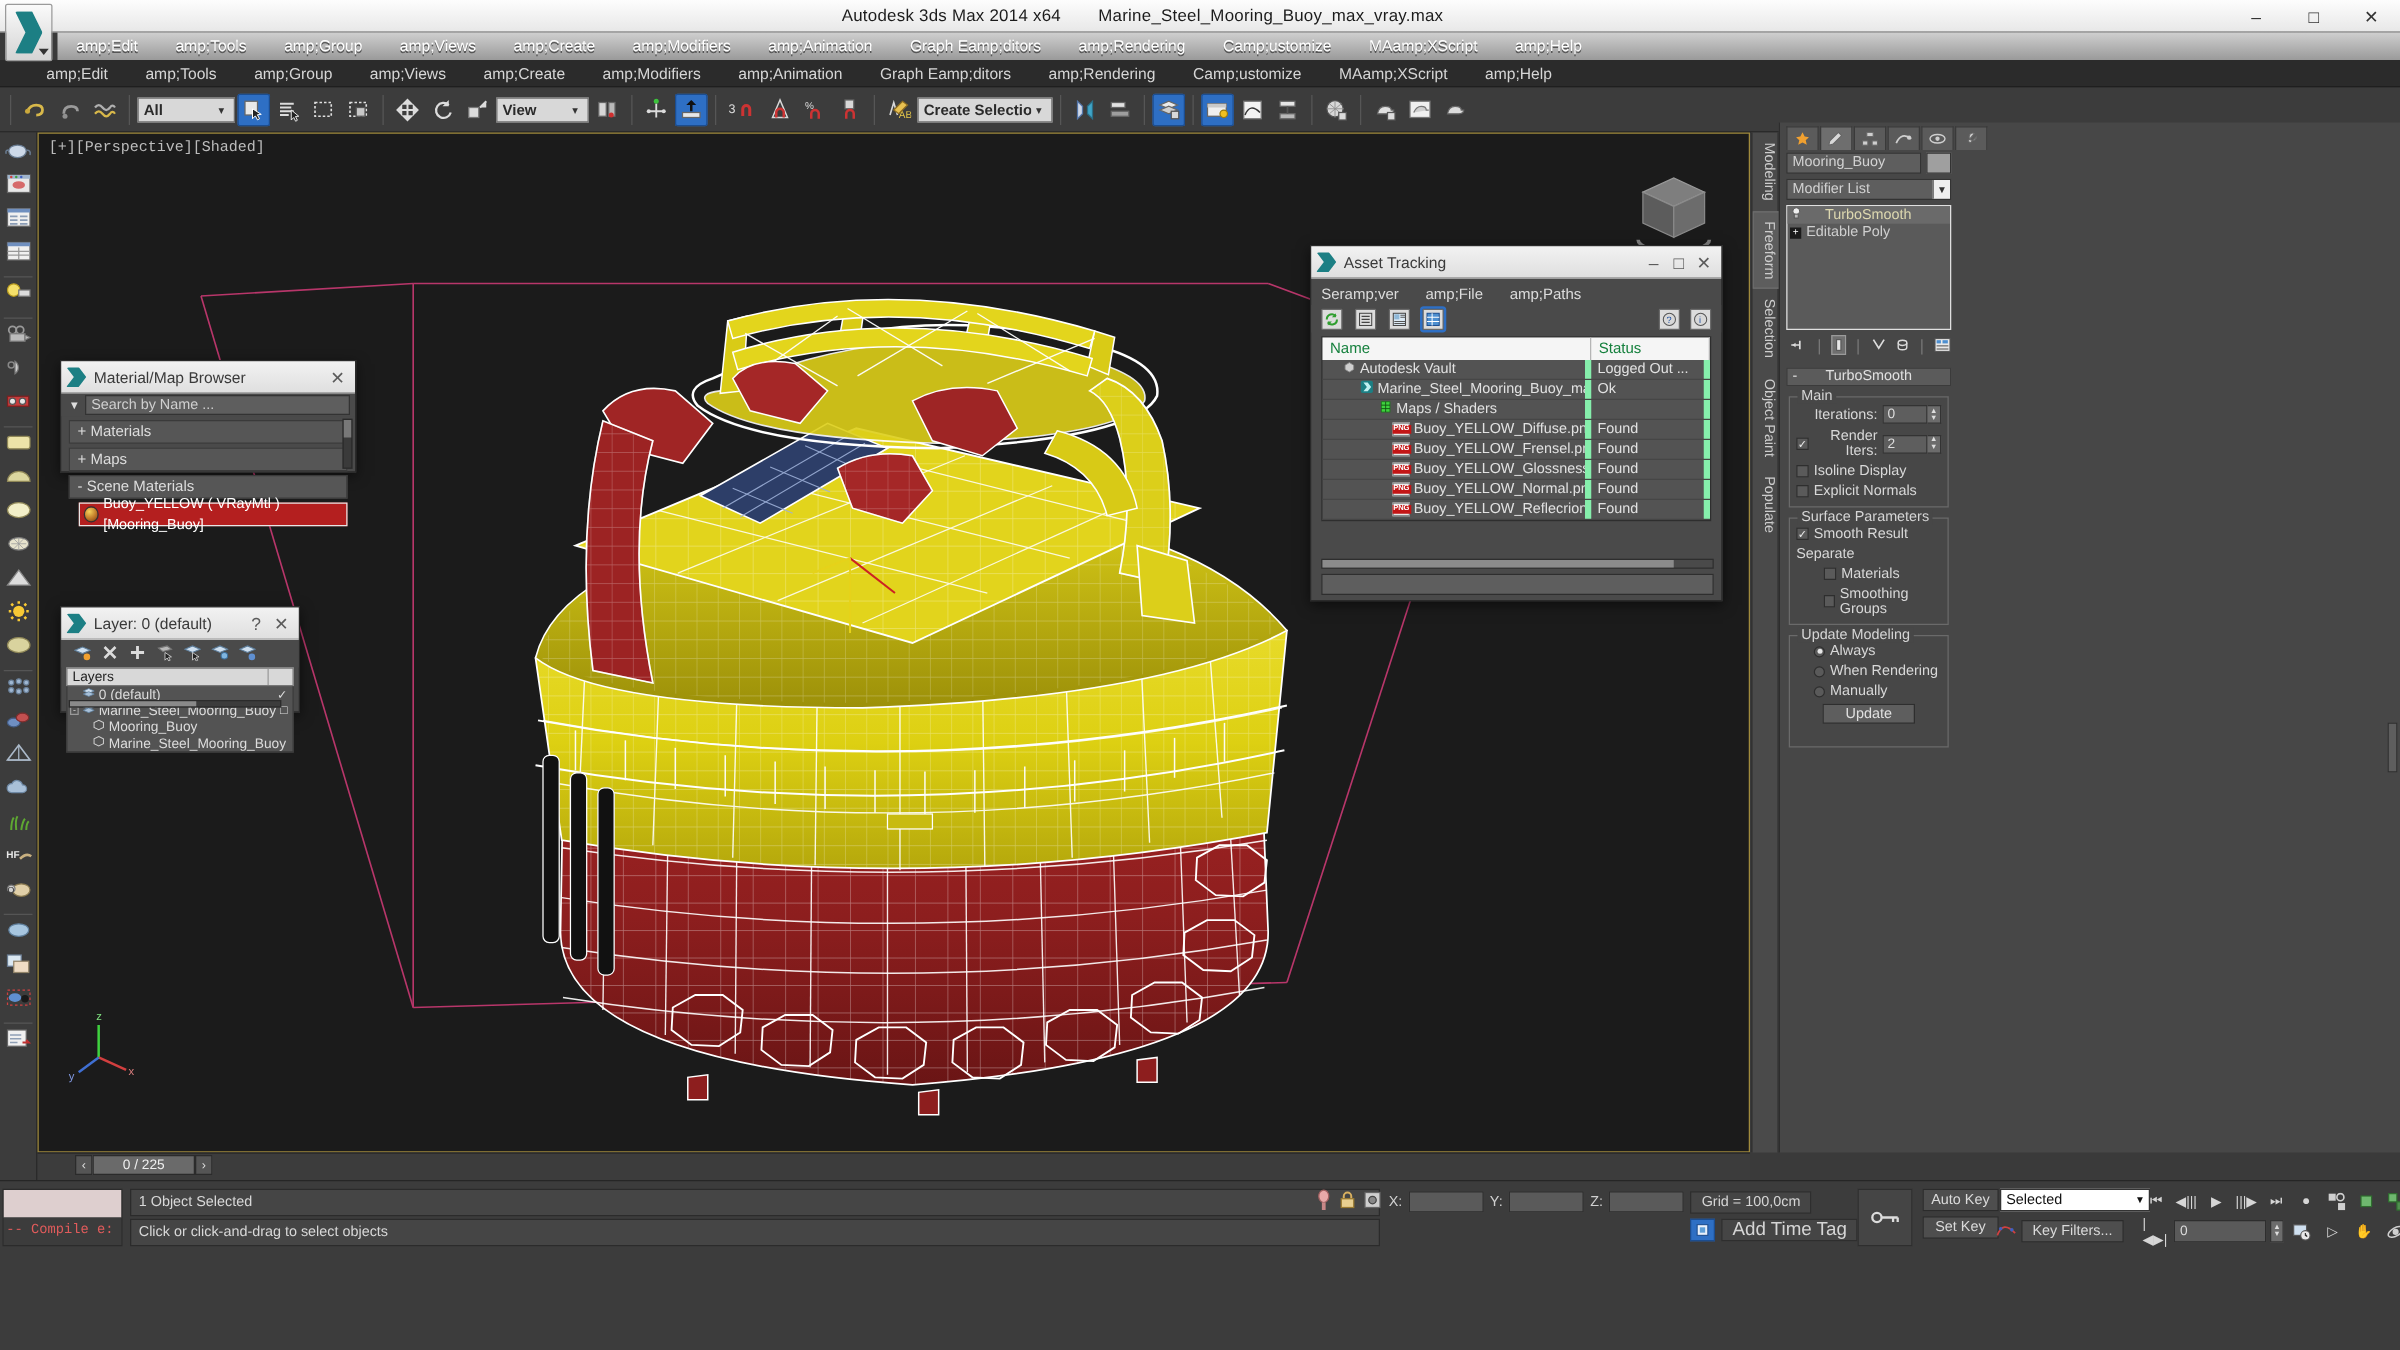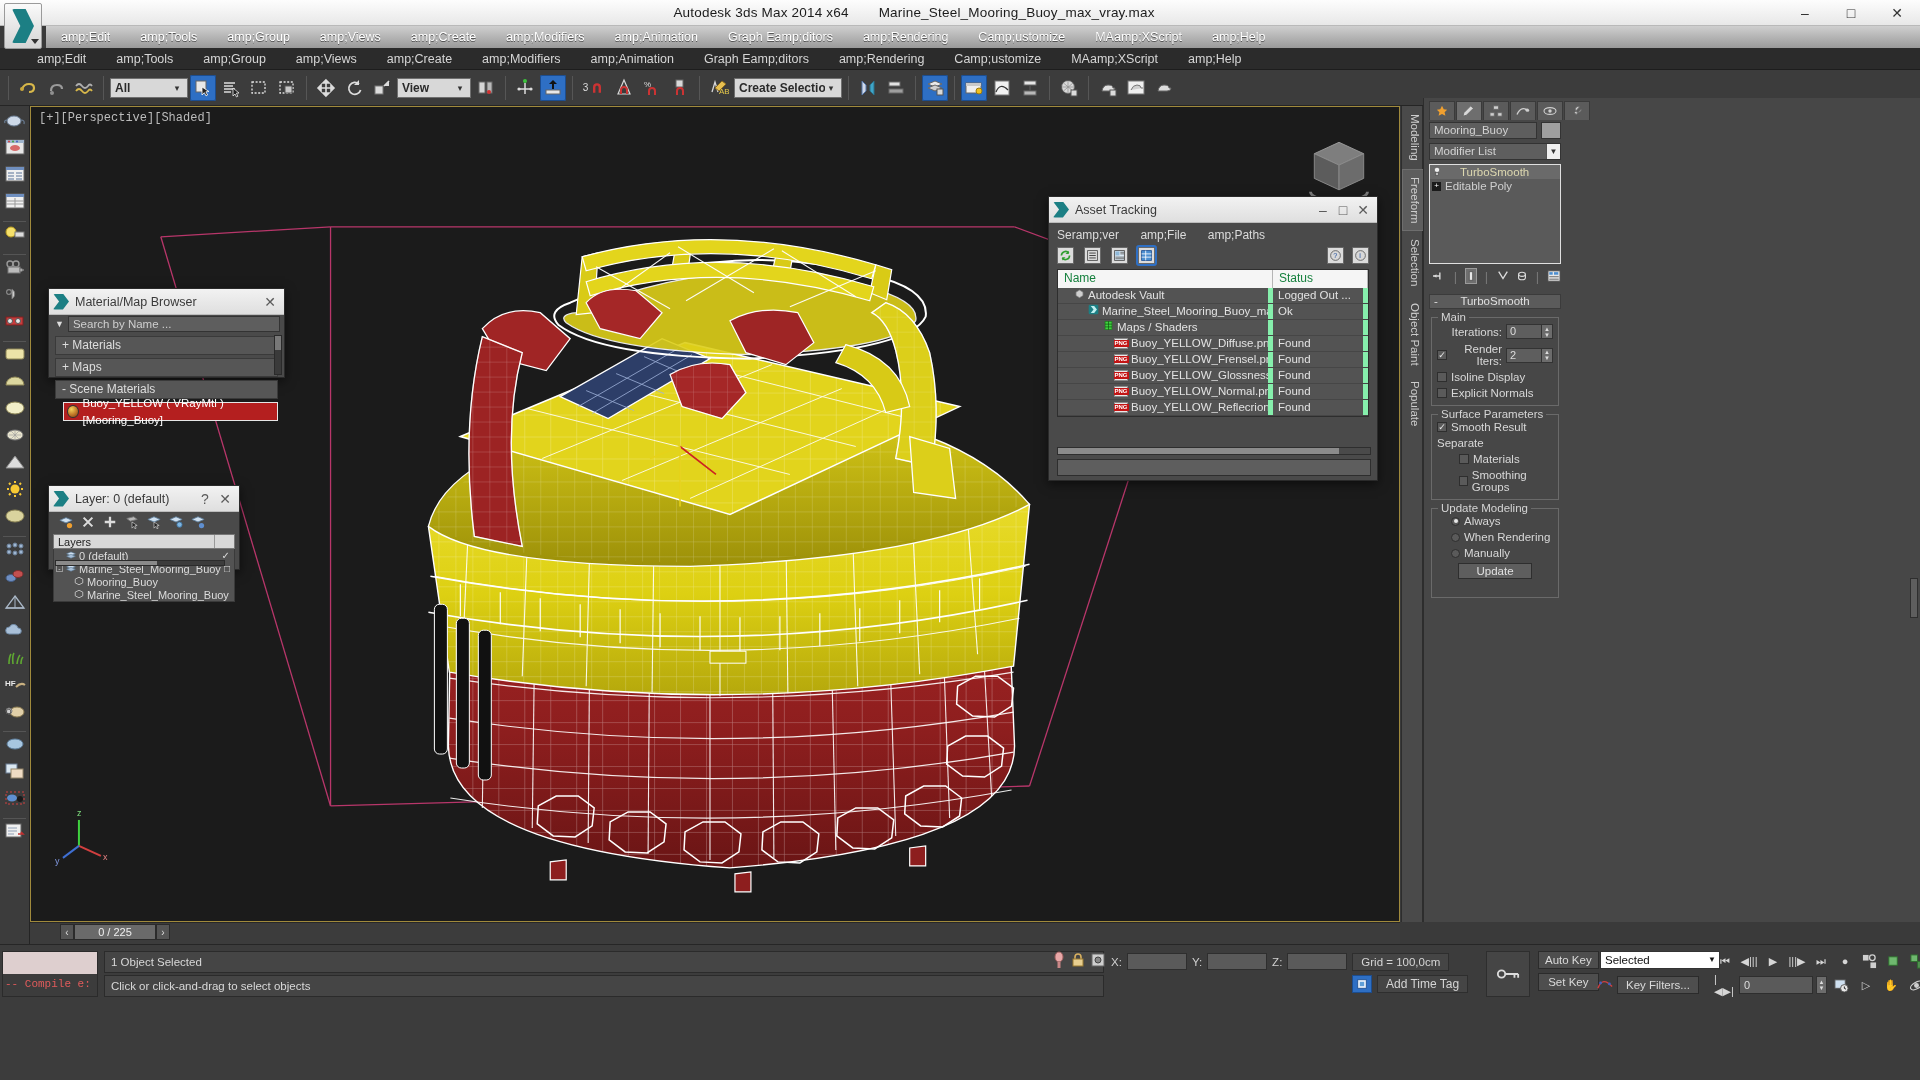--- a/index.html
+++ b/index.html
@@ -199,21 +199,21 @@
   #sb1 { position:absolute; left:104px; top:6px; width:1000px; height:22px; background:#454545;
      border:1px solid #2b2b2b; font-size:11.5px; color:#d8d8d8; line-height:20px; padding-left:6px;}
   #sb2 { position:absolute; left:104px; top:30px; width:1000px; height:22px; background:#454545;
      border:1px solid #2b2b2b; font-size:11.5px; color:#d8d8d8; line-height:20px; padding-left:6px;}
   .coordwrap { position:absolute; top:6px; display:flex; align-items:center; gap:5px; }
   .coordLbl { font-size:11.5px; color:#d0d0d0; }
   .coordBox { width:60px; height:17px; background:#5a5a5a; border:1px solid #2e2e2e; }
   .gridLbl { height:18px; background:#454545; border:1px solid #2e2e2e; color:#d5d5d5;
      font-size:11.5px; padding:0 8px; line-height:16px; }
   .addTime { height:18px; background:#454545; border:1px solid #2e2e2e; color:#d5d5d5;
-     font-size:12px; padding:0 8px; line-height:16px; }
+     font-size:15px; padding:0 8px; line-height:16px; }
   .akBtn { height:18px; background:#4e4e4e; border:1px solid #2b2b2b; color:#dadada; font-size:11.5px;
      padding:0 6px; line-height:16px; text-align:center; }
   .selCombo { width:120px; height:18px; background:#fff; border:1px solid #333; color:#111;
      font-size:11.5px; padding-left:4px; line-height:16px; display:flex; align-items:center; }
   .selCombo .car { margin-left:auto; font-size:8px; padding-right:3px; }
   .kf { height:18px; background:#4e4e4e; border:1px solid #2b2b2b; color:#dadada; font-size:11.5px;
      padding:0 8px; line-height:16px; }
   .navIcon { width:22px; height:20px; display:flex; align-items:center; justify-content:center; color:#d6d6d6;
      font-size:11px; }
 </style>

